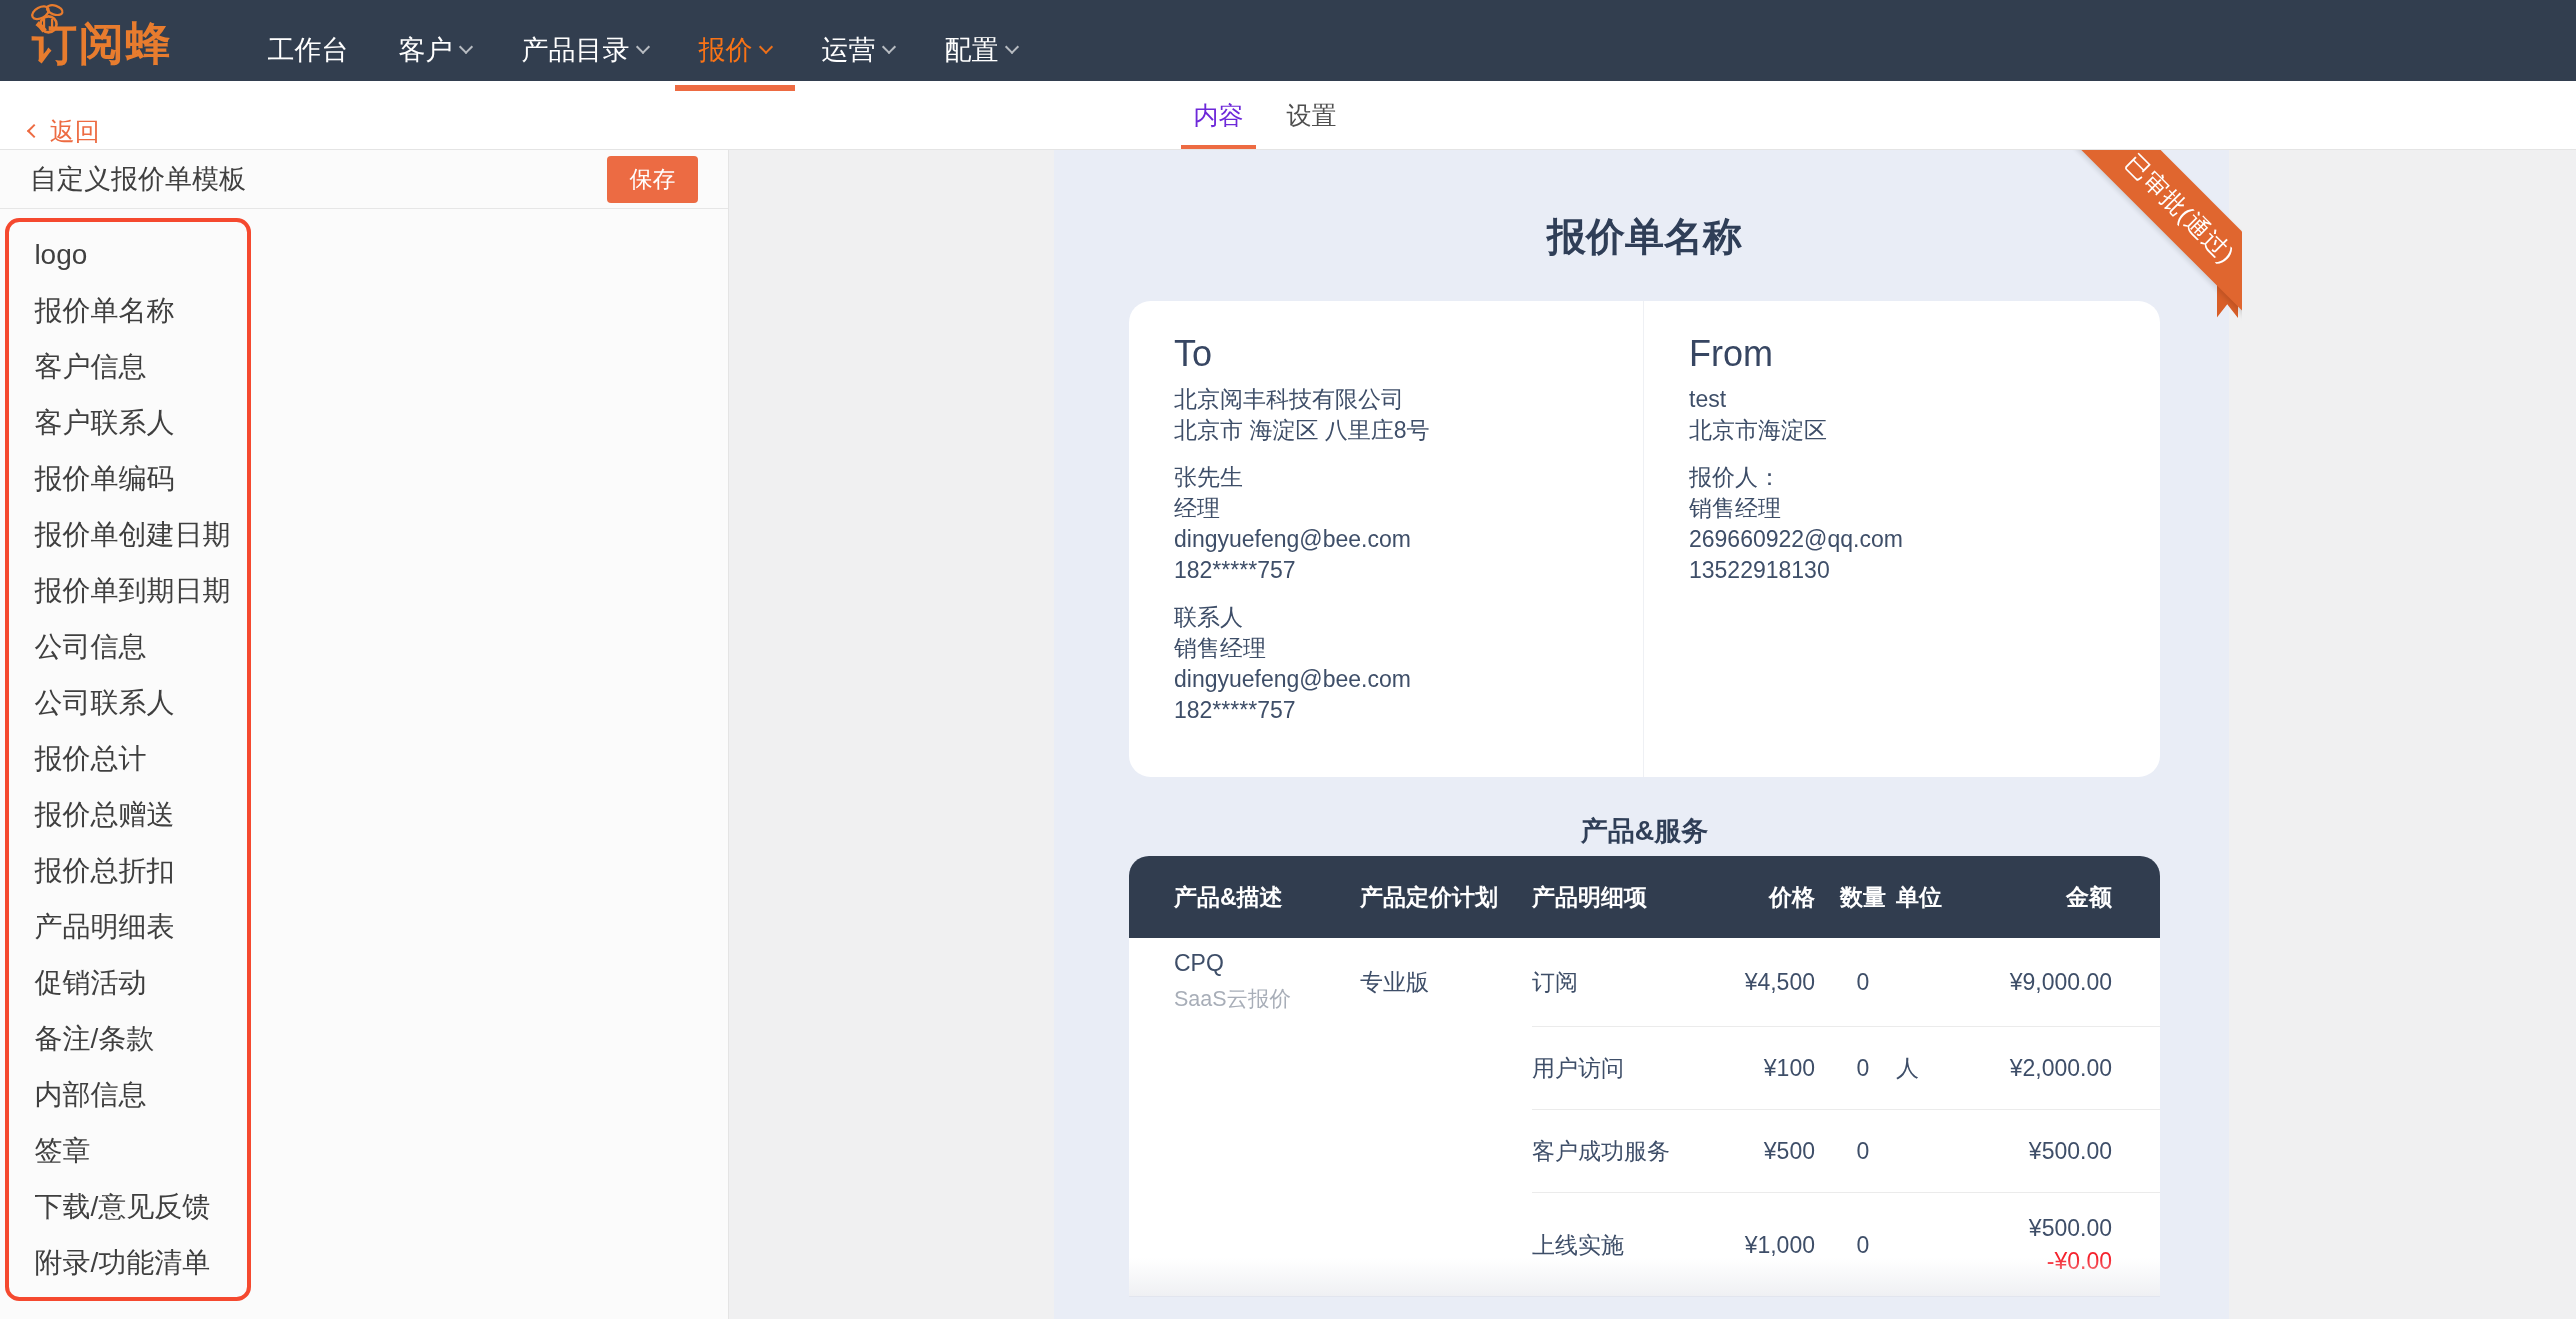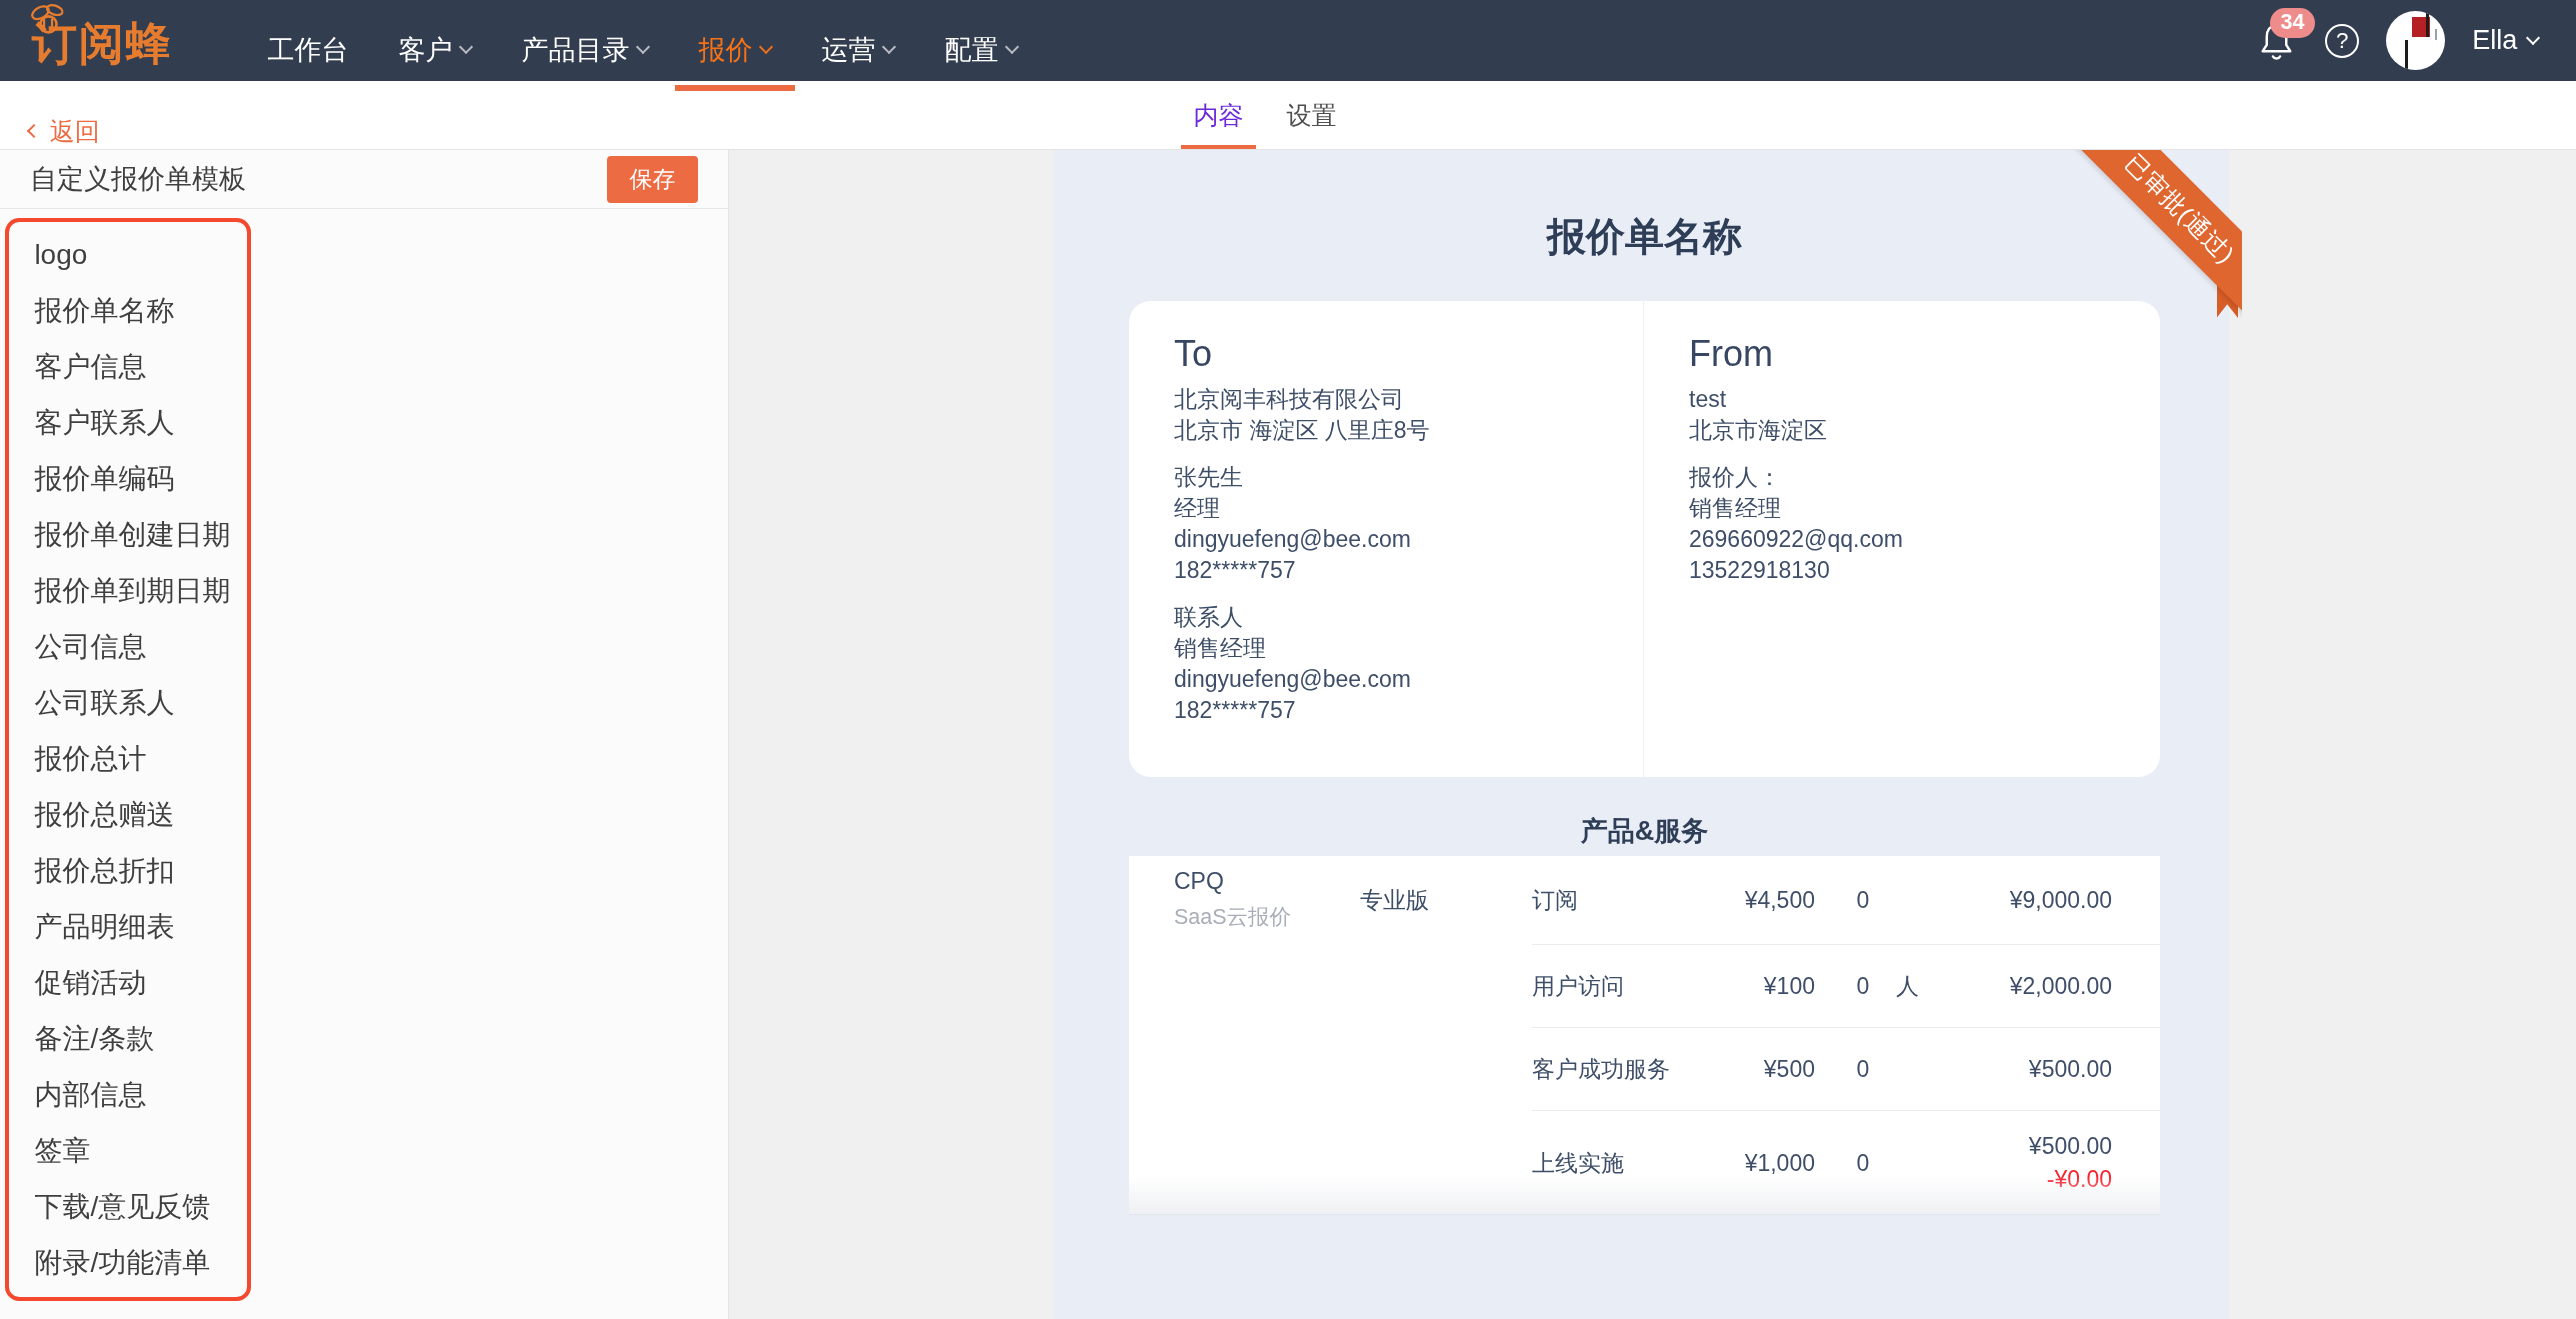--- a/index.html
+++ b/index.html
@@ -142,42 +142,20 @@
       </div>
       <div class="nav-item">
         <span>运营</span>
         <i class="chev down"></i>
       </div>
       <div class="nav-item">
         <span>配置</span>
         <i class="chev down"></i>
       </div>
     </nav>
-    <div class="nav-right">
-      <div class="bell-wrap">
-        <svg width="39" height="41" viewBox="0 0 44 46">
-          <path d="M22 6 C14.5 6 11 12 11 19 v9 l-4.5 7 h31 L33 28 v-9 C33 12 29.5 6 22 6 Z" fill="none" stroke="#fff" stroke-width="2.8" stroke-linejoin="round"></path>
-          <path d="M18 41 a4.5 4.5 0 0 0 8 0" fill="none" stroke="#fff" stroke-width="2.8" stroke-linecap="round"></path>
-        </svg>
-        <span class="badge">34</span>
-      </div>
-      <div class="help">
-        <span>?</span>
-      </div>
-      <div class="avatar">
-        <span class="av-sq"></span>
-        <span class="av-l1"></span>
-        <span class="av-l2"></span>
-        <span class="av-l3"></span>
-      </div>
-      <div class="user">
-        <span>Ella</span>
-        <i class="chev down"></i>
-      </div>
-    </div>
   </header>
 
   <div class="topbar">
     <a class="back">
       <i class="chev left"></i>
       <span>返回</span>
     </a>
     <div class="tabs">
       <div class="tab active">内容</div>
       <div class="tab">设置</div>
@@ -251,20 +229,29 @@
             <p>销售经理</p>
             <p>269660922@qq.com</p>
             <p>13522918130</p>
           </div>
         </div>
       </div>
 
       <h2 class="sec-title">产品&amp;服务</h2>
 
       <div class="table-card">
+        <div class="thead">
+          <span class="th pos-prod">产品&amp;描述</span>
+          <span class="th pos-plan">产品定价计划</span>
+          <span class="th pos-item">产品明细项</span>
+          <span class="th pos-price">价格</span>
+          <span class="th pos-qty">数量</span>
+          <span class="th pos-unit">单位</span>
+          <span class="th pos-amt">金额</span>
+        </div>
         <div class="tbody">
           <div class="trow r1">
             <div class="cell pos-prod">
               <div class="p-name">CPQ</div>
               <div class="p-desc">SaaS云报价</div>
             </div>
             <span class="cell pos-plan">专业版</span>
             <span class="cell pos-item">订阅</span>
             <span class="cell pos-price">¥4,500</span>
             <span class="cell pos-qty">0</span>

